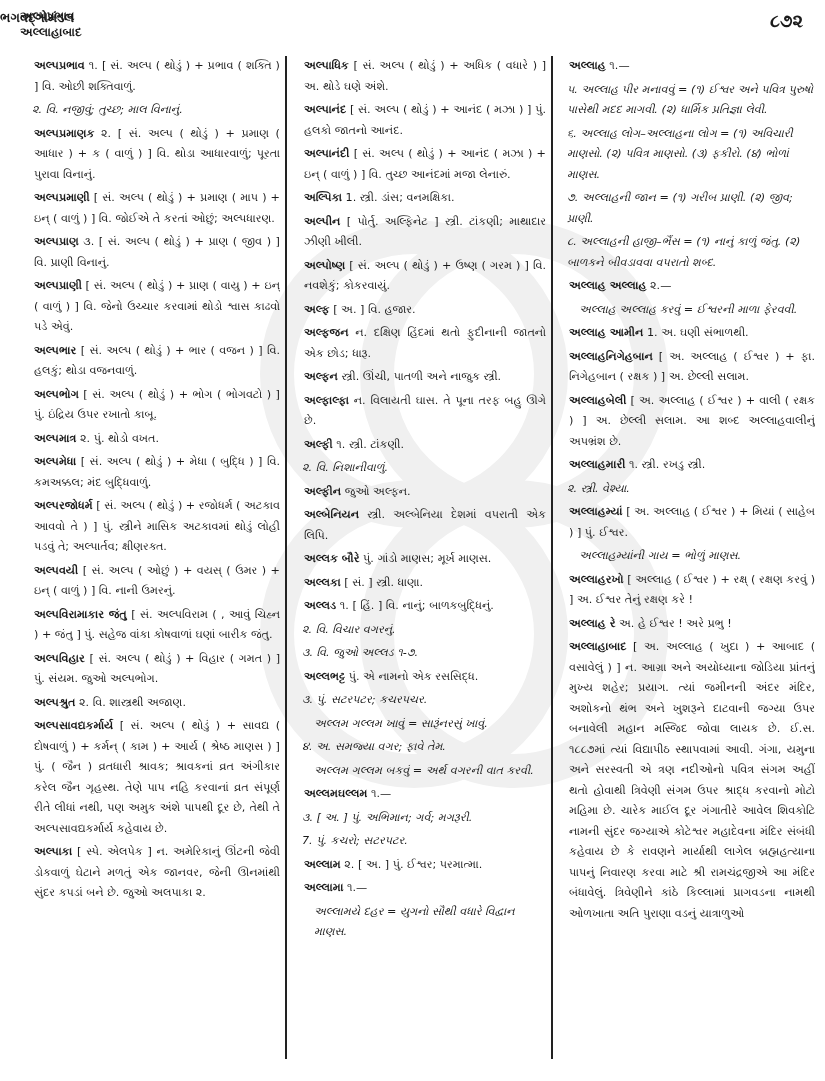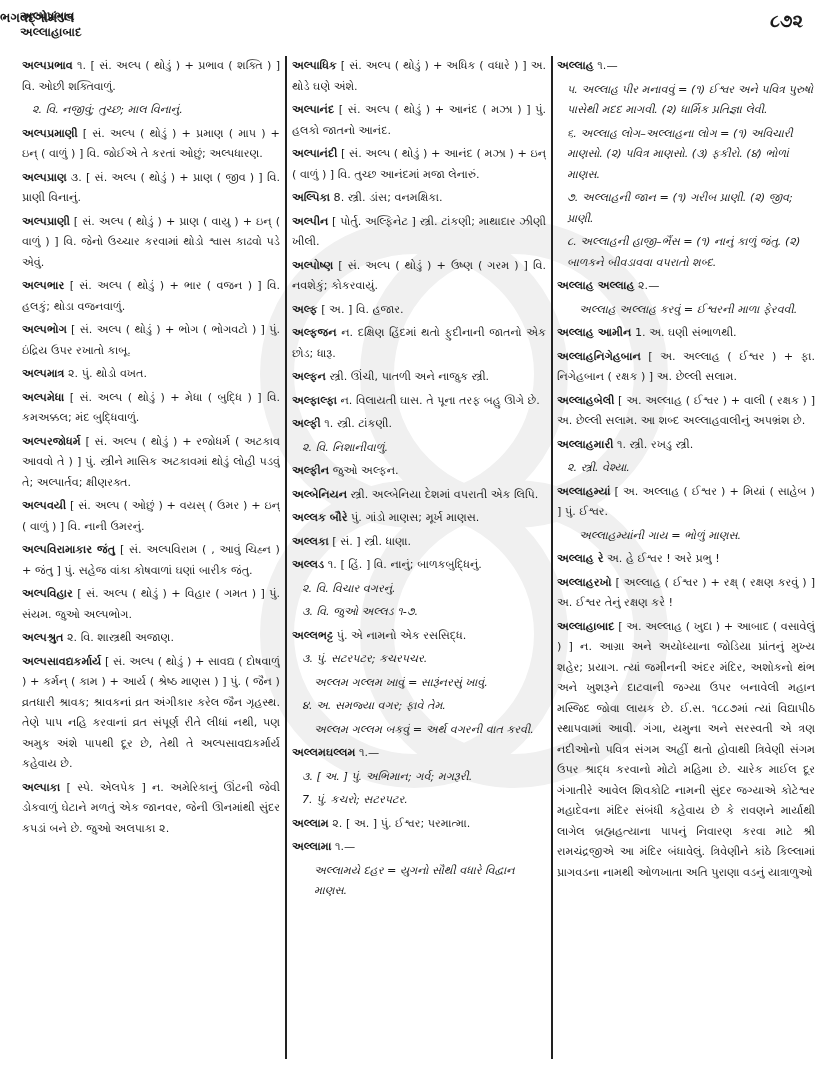--- a/index.html
+++ b/index.html
@@ -10,21 +10,21 @@
   .hdr-left { position:absolute; left:20px; top:8px; font-size:12px; font-weight:bold; line-height:16px; }
   .hdr-center { position:absolute; left:0; right:0; top:10px; text-align:left; font-size:13px; font-weight:bold; }
   .hdr-right { position:absolute; right:22px; top:10px; font-size:18px; font-weight:bold; }
   .col { position:absolute; top:56px; bottom:8px; font-size:11.2px; line-height:20.5px; overflow:hidden; }
   .col1 { left:22px; width:258px; }
   .col2 { left:292px; width:254px; }
   .col3 { left:557px; width:258px; }
   .rule { position:absolute; top:56px; bottom:22px; width:1.5px; background:#222; }
   .rule1 { left:285px; }
   .rule2 { left:551px; }
-  .entry { margin:0 0 3px 0; text-align:justify; }
+  .entry { margin:0 0 3px 12px; text-align:justify; }
   .entry .hw { font-weight:bold; }
   .entry .body { }
   .sub { padding-left:10px; margin:0 0 3px 0;font-style:italic; }
   .sub.deep { padding-left:22px; }
 </style>
 </head>
 <body>
 
 <div class="watermark">
   <div class="ring" style="left:10px;top:40px;width:240px;height:240px;"></div>
@@ -39,40 +39,41 @@
 </div>
 <div class="hdr-center">ભગવદ્ગોમંડલ</div>
 <div class="hdr-right">૮૭૨</div>
 
 <div class="rule rule1"></div>
 <div class="rule rule2"></div>
 
 <div class="col col1">
     <p class="entry"><span class="hw">અલ્પપ્રભાવ</span><span class="body"> ૧. [ સં. અલ્પ ( થોડું ) + પ્રભાવ ( શક્તિ ) ] વિ. ઓછી શક્તિવાળું.</span></p>
     <p class="sub">૨. વિ. નજીવું; તુચ્છ; માલ વિનાનું.</p>
+    <p class="entry"><span class="hw">અલ્પપ્રમાણક</span><span class="body"> ૨. [ સં. અલ્પ ( થોડું ) + પ્રમાણ ( આધાર ) + ક ( વાળું ) ] વિ. થોડા આધારવાળું; પૂરતા પુરાવા વિનાનું.</span></p>
     <p class="entry"><span class="hw">અલ્પપ્રમાણી</span><span class="body"> [ સં. અલ્પ ( થોડું ) + પ્રમાણ ( માપ ) + ઇન્ ( વાળું ) ] વિ. જોઈએ તે કરતાં ઓછું; અલ્પધારણ.</span></p>
     <p class="entry"><span class="hw">અલ્પપ્રાણ</span><span class="body"> ૩. [ સં. અલ્પ ( થોડું ) + પ્રાણ ( જીવ ) ] વિ. પ્રાણી વિનાનું.</span></p>
     <p class="entry"><span class="hw">અલ્પપ્રાણી</span><span class="body"> [ સં. અલ્પ ( થોડું ) + પ્રાણ ( વાયુ ) + ઇન્ ( વાળું ) ] વિ. જેનો ઉચ્ચાર કરવામાં થોડો શ્વાસ કાઢવો પડે એવું.</span></p>
     <p class="entry"><span class="hw">અલ્પભાર</span><span class="body"> [ સં. અલ્પ ( થોડું ) + ભાર ( વજન ) ] વિ. હલકું; થોડા વજનવાળું.</span></p>
     <p class="entry"><span class="hw">અલ્પભોગ</span><span class="body"> [ સં. અલ્પ ( થોડું ) + ભોગ ( ભોગવટો ) ] પું. ઇંદ્રિય ઉપર રખાતો કાબૂ.</span></p>
     <p class="entry"><span class="hw">અલ્પમાત્ર</span><span class="body"> ૨. પું. થોડો વખત.</span></p>
     <p class="entry"><span class="hw">અલ્પમેધા</span><span class="body"> [ સં. અલ્પ ( થોડું ) + મેધા ( બુદ્ધિ ) ] વિ. કમઅક્કલ; મંદ બુદ્ધિવાળું.</span></p>
     <p class="entry"><span class="hw">અલ્પરજોધર્મ</span><span class="body"> [ સં. અલ્પ ( થોડું ) + રજોધર્મ ( અટકાવ આવવો તે ) ] પું. સ્ત્રીને માસિક અટકાવમાં થોડું લોહી પડવું તે; અલ્પાર્તવ; ક્ષીણરક્ત.</span></p>
     <p class="entry"><span class="hw">અલ્પવયી</span><span class="body"> [ સં. અલ્પ ( ઓછું ) + વયસ્ ( ઉમર ) + ઇન્ ( વાળું ) ] વિ. નાની ઉમરનું.</span></p>
     <p class="entry"><span class="hw">અલ્પવિરામાકાર જંતુ</span><span class="body"> [ સં. અલ્પવિરામ ( , આવું ચિહ્ન ) + જંતુ ] પું. સહેજ વાંકા કોષવાળાં ઘણાં બારીક જંતુ.</span></p>
     <p class="entry"><span class="hw">અલ્પવિહાર</span><span class="body"> [ સં. અલ્પ ( થોડું ) + વિહાર ( ગમત ) ] પું. સંયમ. જુઓ અલ્પભોગ.</span></p>
     <p class="entry"><span class="hw">અલ્પશ્રુત</span><span class="body"> ૨. વિ. શાસ્ત્રથી અજાણ.</span></p>
     <p class="entry"><span class="hw">અલ્પસાવદ્યકર્માર્ય</span><span class="body"> [ સં. અલ્પ ( થોડું ) + સાવદ્ય ( દોષવાળું ) + કર્મન્ ( કામ ) + આર્ય ( શ્રેષ્ઠ માણસ ) ] પું. ( જૈન ) વ્રતધારી શ્રાવક; શ્રાવકનાં વ્રત અંગીકાર કરેલ જૈન ગૃહસ્થ. તેણે પાપ નહિ કરવાનાં વ્રત સંપૂર્ણ રીતે લીધાં નથી, પણ અમુક અંશે પાપથી દૂર છે, તેથી તે અલ્પસાવદ્યકર્માર્ય કહેવાય છે.</span></p>
     <p class="entry"><span class="hw">અલ્પાકા</span><span class="body"> [ સ્પે. એલપેક ] ન. અમેરિકાનું ઊંટની જેવી ડોકવાળું ઘેટાને મળતું એક જાનવર, જેની ઊનમાંથી સુંદર કપડાં બને છે. જુઓ અલપાકા ૨.</span></p>
   </div>
 <div class="col col2">
     <p class="entry"><span class="hw">અલ્પાધિક</span><span class="body"> [ સં. અલ્પ ( થોડું ) + અધિક ( વધારે ) ] અ. થોડે ઘણે અંશે.</span></p>
     <p class="entry"><span class="hw">અલ્પાનંદ</span><span class="body"> [ સં. અલ્પ ( થોડું ) + આનંદ ( મઝા ) ] પું. હલકો જાતનો આનંદ.</span></p>
     <p class="entry"><span class="hw">અલ્પાનંદી</span><span class="body"> [ સં. અલ્પ ( થોડું ) + આનંદ ( મઝા ) + ઇન્ ( વાળું ) ] વિ. તુચ્છ આનંદમાં મજા લેનારું.</span></p>
-    <p class="entry"><span class="hw">અલ્પિકા</span><span class="body"> 8. સ્ત્રી. ડાંસ; વનમક્ષિકા.</span></p>
+    <p class="entry"><span class="hw">અલ્પિકા</span><span class="body"> 1. સ્ત્રી. ડાંસ; વનમક્ષિકા.</span></p>
     <p class="entry"><span class="hw">અલ્પીન</span><span class="body"> [ પોર્તુ. અલ્ફિનેટ ] સ્ત્રી. ટાંકણી; માથાદાર ઝીણી ખીલી.</span></p>
     <p class="entry"><span class="hw">અલ્પોષ્ણ</span><span class="body"> [ સં. અલ્પ ( થોડું ) + ઉષ્ણ ( ગરમ ) ] વિ. નવશેકું; કોકરવાયું.</span></p>
     <p class="entry"><span class="hw">અલ્ફ</span><span class="body"> [ અ. ] વિ. હજાર.</span></p>
     <p class="entry"><span class="hw">અલ્ફજન</span><span class="body"> ન. દક્ષિણ હિંદમાં થતો ફુદીનાની જાતનો એક છોડ; ધારૂ.</span></p>
     <p class="entry"><span class="hw">અલ્ફન</span><span class="body"> સ્ત્રી. ઊંચી, પાતળી અને નાજુક સ્ત્રી.</span></p>
     <p class="entry"><span class="hw">અલ્ફાલ્ફા</span><span class="body"> ન. વિલાયતી ઘાસ. તે પૂના તરફ બહુ ઊગે છે.</span></p>
     <p class="entry"><span class="hw">અલ્ફી</span><span class="body"> ૧. સ્ત્રી. ટાંકણી.</span></p>
     <p class="sub">૨. વિ. નિશાનીવાળું.</p>
     <p class="entry"><span class="hw">અલ્ફીન</span><span class="body"> જુઓ અલ્ફન.</span></p>
     <p class="entry"><span class="hw">અલ્બેનિયન</span><span class="body"> સ્ત્રી. અલ્બેનિયા દેશમાં વપરાતી એક લિપિ.</span></p>
@@ -101,16 +102,16 @@
     <p class="sub">૮. અલ્લાહની હાજી–ભૈંસ = (૧) નાનું કાળું જંતુ. (૨) બાળકને બીવડાવવા વપરાતો શબ્દ.</p>
     <p class="entry"><span class="hw">અલ્લાહ અલ્લાહ</span><span class="body"> ૨.—</span></p>
     <p class="sub deep">અલ્લાહ અલ્લાહ કરવું = ઈશ્વરની માળા ફેરવવી.</p>
     <p class="entry"><span class="hw">અલ્લાહ આમીન</span><span class="body"> 1. અ. ઘણી સંભાળથી.</span></p>
     <p class="entry"><span class="hw">અલ્લાહનિગેહબાન</span><span class="body"> [ અ. અલ્લાહ ( ઈશ્વર ) + ફા. નિગેહબાન ( રક્ષક ) ] અ. છેલ્લી સલામ.</span></p>
     <p class="entry"><span class="hw">અલ્લાહબેલી</span><span class="body"> [ અ. અલ્લાહ ( ઈશ્વર ) + વાલી ( રક્ષક ) ] અ. છેલ્લી સલામ. આ શબ્દ અલ્લાહવાલીનું અપભ્રંશ છે.</span></p>
     <p class="entry"><span class="hw">અલ્લાહમારી</span><span class="body"> ૧. સ્ત્રી. રખડુ સ્ત્રી.</span></p>
     <p class="sub">૨. સ્ત્રી. વેશ્યા.</p>
     <p class="entry"><span class="hw">અલ્લાહમ્યાં</span><span class="body"> [ અ. અલ્લાહ ( ઈશ્વર ) + મિયાં ( સાહેબ ) ] પું. ઈશ્વર.</span></p>
     <p class="sub deep">અલ્લાહમ્યાંની ગાય = ભોળું માણસ.</p>
+    <p class="entry"><span class="hw">અલ્લાહરખો</span><span class="body"> [ અલ્લાહ ( ઈશ્વર ) + રક્ષ્ ( રક્ષણ કરવું ) ] અ. ઈશ્વર તેનું રક્ષણ કરે !</span></p>
     <p class="entry"><span class="hw">અલ્લાહ રે</span><span class="body"> અ. હે ઈશ્વર ! અરે પ્રભુ !</span></p>
-    <p class="entry"><span class="hw">અલ્લાહરખો</span><span class="body"> [ અલ્લાહ ( ઈશ્વર ) + રક્ષ્ ( રક્ષણ કરવું ) ] અ. ઈશ્વર તેનું રક્ષણ કરે !</span></p>
     <p class="entry"><span class="hw">અલ્લાહાબાદ</span><span class="body"> [ અ. અલ્લાહ ( ખુદા ) + આબાદ ( વસાવેલું ) ] ન. આગ્રા અને અયોધ્યાના જોડિયા પ્રાંતનું મુખ્ય શહેર; પ્રયાગ. ત્યાં જમીનની અંદર મંદિર, અશોકનો થંભ અને ખુશરૂને દાટવાની જગ્યા ઉપર બનાવેલી મહાન મસ્જિદ જોવા લાયક છે. ઈ.સ. ૧૮૮૭માં ત્યાં વિદ્યાપીઠ સ્થાપવામાં આવી. ગંગા, યમુના અને સરસ્વતી એ ત્રણ નદીઓનો પવિત્ર સંગમ અહીં થતો હોવાથી ત્રિવેણી સંગમ ઉપર શ્રાદ્ધ કરવાનો મોટો મહિમા છે. ચારેક માઈલ દૂર ગંગાતીરે આવેલ શિવકોટિ નામની સુંદર જગ્યાએ કોટેશ્વર મહાદેવના મંદિર સંબંધી કહેવાય છે કે રાવણને માર્યાથી લાગેલ બ્રહ્મહત્યાના પાપનું નિવારણ કરવા માટે શ્રી રામચંદ્રજીએ આ મંદિર બંધાવેલું. ત્રિવેણીને કાંઠે કિલ્લામાં પ્રાગવડના નામથી ઓળખાતા અતિ પુરાણા વડનું યાત્રાળુઓ</span></p>
   </div>
 
 </body></html>

